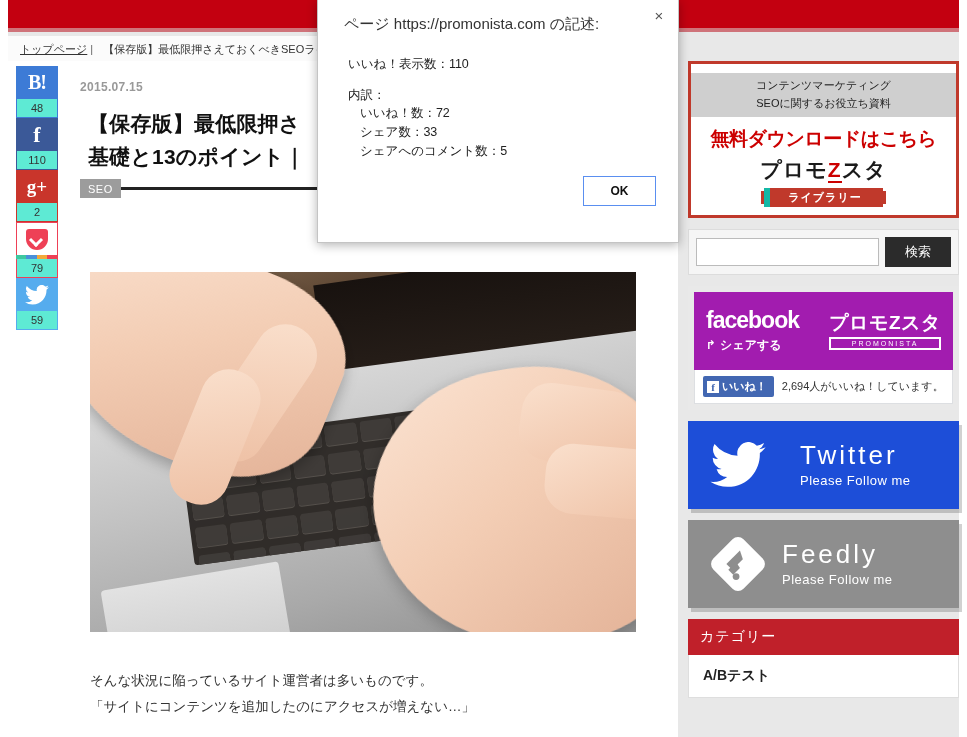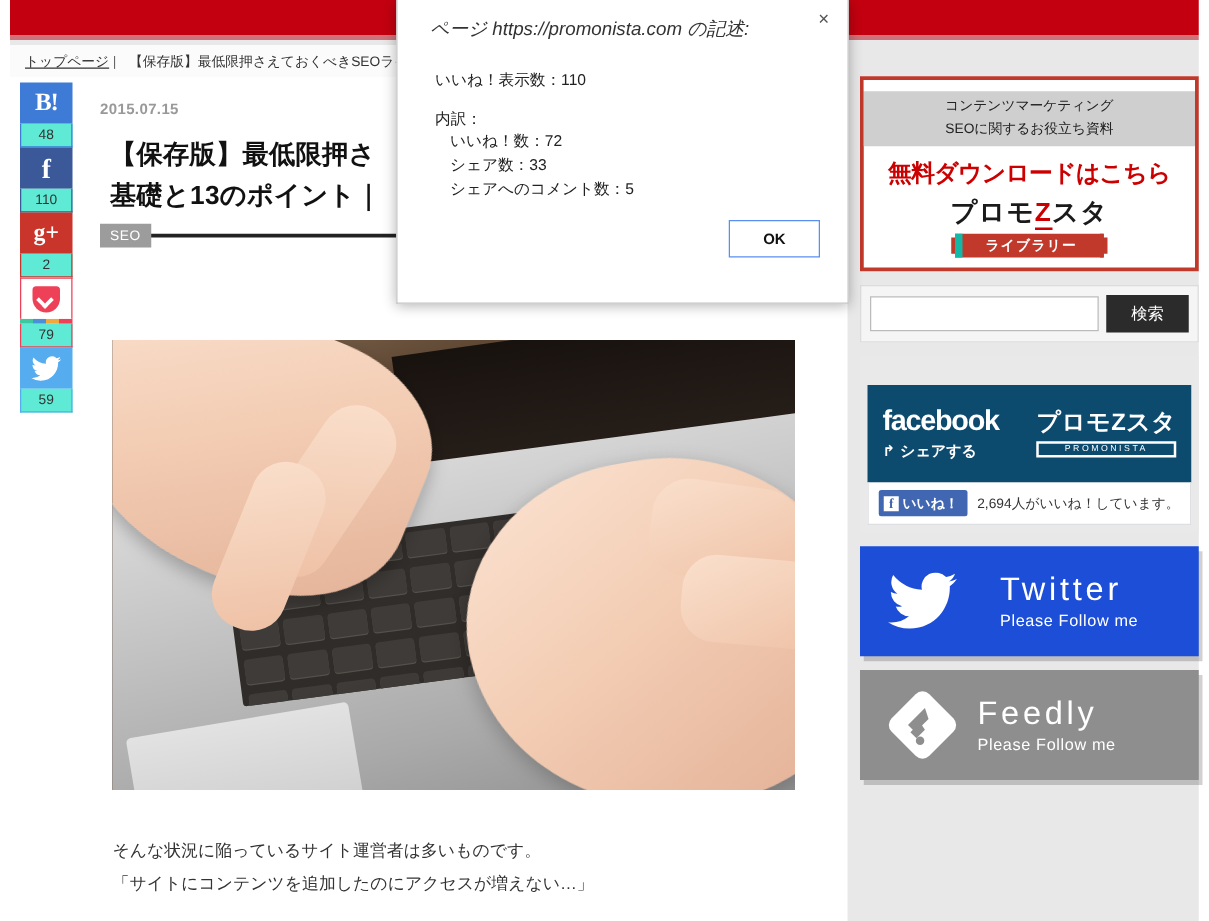--- a/index.html
+++ b/index.html
@@ -309,26 +309,25 @@
     background: #2b2b2b;
     color: #fff;
     border: none;
     font-size: 13px;
     cursor: pointer;
     font-family: "Liberation Sans", sans-serif;
   }
 
   .fb-widget { width: 271px; background: #e9e9e9; padding: 6px; }
   .fb-cover {
-    background: #0c4a6e;
+    background: #a21caf;
     height: 78px;
     display: flex; align-items: center;
     padding: 0 12px;
     gap: 10px;
-    margin-top: 17px;
   }
   .fb-cover-left { color: #fff; }
   .fb-word { font-size: 23px; font-weight: bold; letter-spacing: -1px; line-height: 1; font-family: "Liberation Sans", sans-serif; }
   .fb-share { font-size: 12px; font-weight: bold; margin-top: 5px; display:flex; align-items:center; gap:4px;}
   .fb-cover-right { color: #fff; text-align: center; margin-left: auto;}
   .fb-brand { font-size: 19px; font-weight: bold; letter-spacing: .5px; line-height:1;}
   .fb-brand-sub {
     border: 2px solid #fff;
     font-size: 7px;
     letter-spacing: 2px;
@@ -402,21 +401,20 @@
     border-top: none;
     box-shadow: 0 2px 10px rgba(0,0,0,.3);
     z-index: 50;
     font-family: "Liberation Sans", sans-serif;
   }
   .dlg-title {
     font-size: 15px;
     color: #333;
     padding: 14px 34px 0 26px;
     line-height: 1.3;
-    font-style: italic;
   }
   .dlg-close {
     position: absolute;
     right: 10px; top: 7px;
     font-size: 15px; color: #555;
     cursor: pointer;
     width: 18px; height: 18px;
     text-align: center; line-height: 18px;
   }
   .dlg-body { padding: 22px 26px 0 30px; font-size: 12.5px; color: #222; }
@@ -647,20 +645,24 @@
           <path fill="#8e8e8e" d="M30 30l-8 8 5 5 7-7z"></path>
           <circle cx="30" cy="45" r="3.5" fill="#8e8e8e"></circle>
         </svg>
       </div>
       <div class="promo-text">
         <div class="promo-title">Feedly</div>
         <div class="promo-sub">Please Follow me</div>
       </div>
     </div>
 
+    <div class="sb-block cat-block">
+      <div class="cat-head">カテゴリー</div>
+      <div class="cat-item">A/Bテスト</div>
+    </div>
 
   </div>
 
   <div class="dialog">
     <div class="dlg-title">ページ https://promonista.com の記述:</div>
     <div class="dlg-close">×</div>
     <div class="dlg-body">
       <div class="dlg-line">いいね！表示数：110</div>
       <div class="dlg-gap"></div>
       <div class="dlg-line">内訳：</div>

